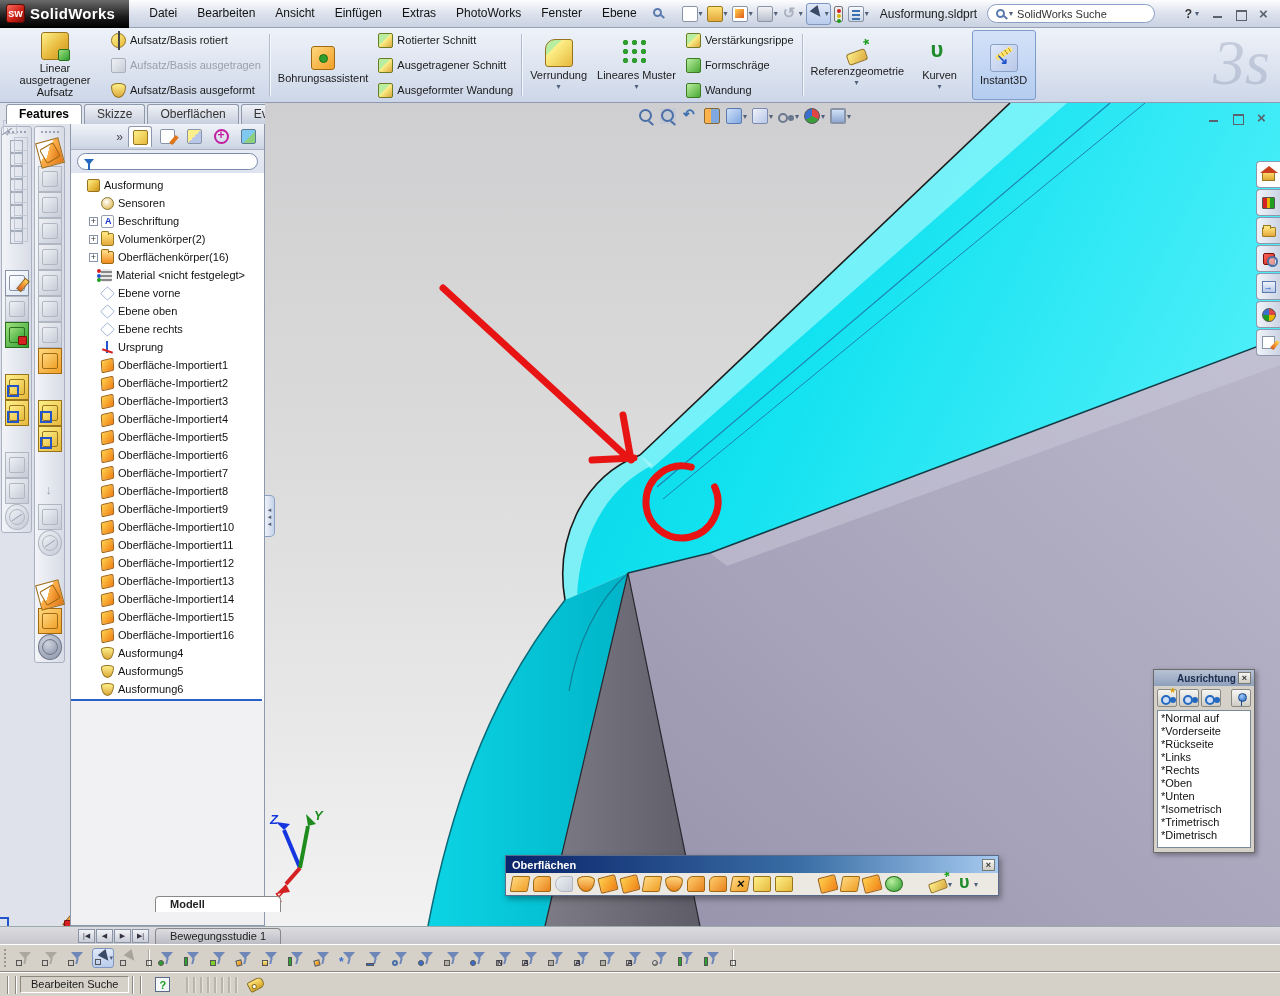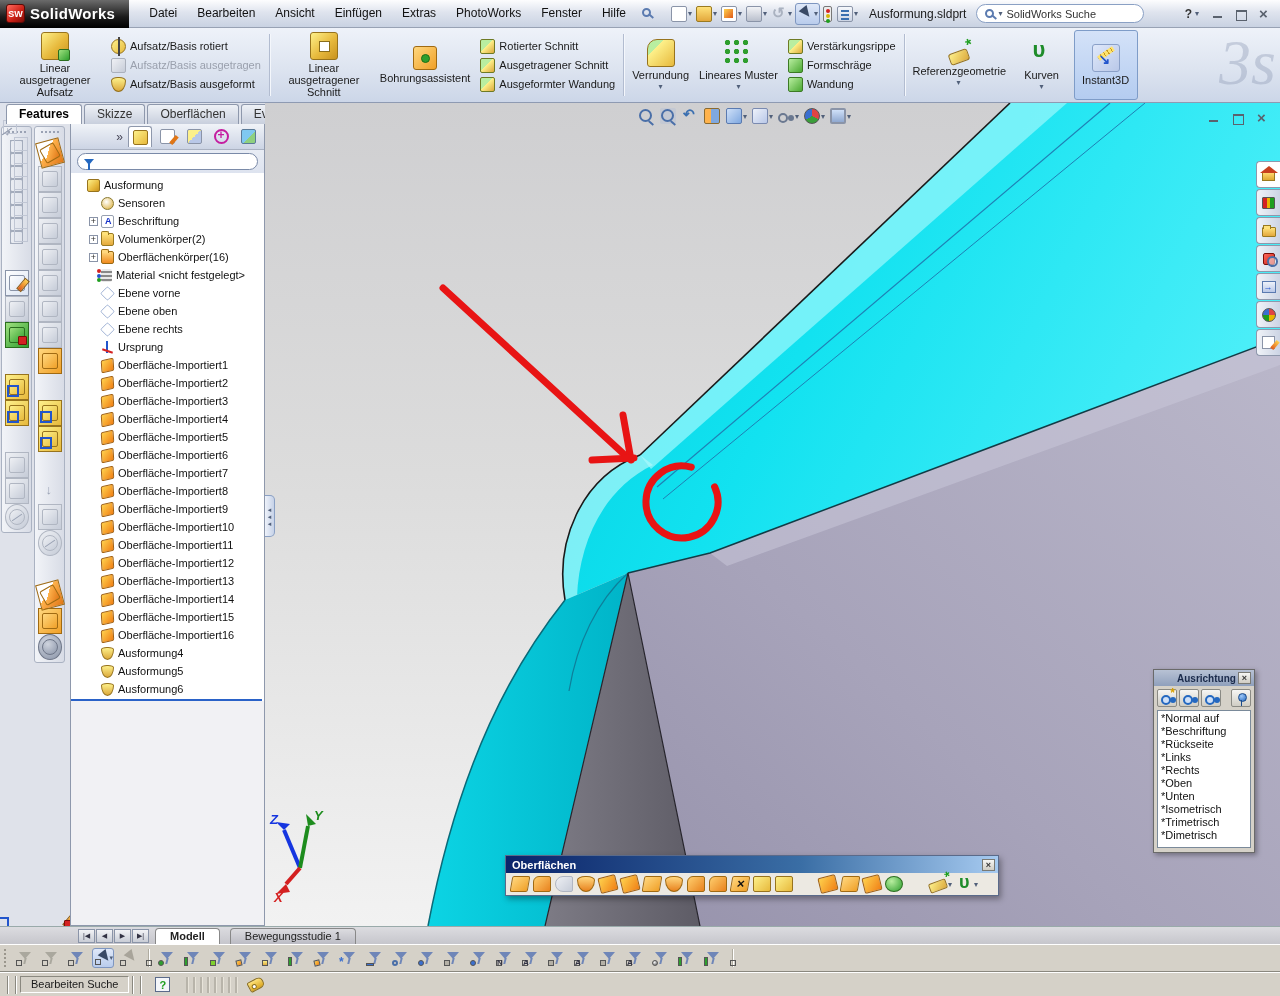--- a/index.html
+++ b/index.html
@@ -66,33 +66,33 @@
   .rb-fillet{background:linear-gradient(135deg,#b9eea0 0 30%,#fdf08a 30%,#e7b93c);border:1px solid #97731d;border-radius:10px 3px 3px 3px;}
   .rb-pattern{background:radial-gradient(circle,#2e9e2e 2.4px,transparent 3px) -1px -1px/9px 9px;}
   .rb-refgeo{background:linear-gradient(135deg,#fdf08a,#dca93c);border:1px solid #97731d;transform:rotate(-20deg);width:20px;height:12px;margin-top:8px;}
   .rb-refgeo::after{content:"*";position:absolute;right:-8px;top:-12px;color:#1e9e1e;font-size:16px;font-weight:bold;}
   .rb-curves{border:none;}
   .rb-curves::after{content:"υ";position:absolute;left:5px;top:-2px;color:#1e8c2a;font-size:22px;font-weight:bold;}
   .rb-instant3d{background:linear-gradient(135deg,#dfe8fa,#b9c8e8);border:1px solid #8aa0c8;}
   .rb-instant3d::before{content:"";position:absolute;left:4px;top:6px;width:18px;height:5px;background:repeating-linear-gradient(90deg,#ffe36e 0 3px,#c89a20 3px 4px);transform:rotate(-35deg);}
   .rb-instant3d::after{content:"↘";position:absolute;left:6px;top:6px;color:#2255cc;font-weight:bold;font-size:14px;}
   .bigbtn.pressed{background:linear-gradient(#d4e2f8,#b4ccf0);border:1px solid #7e9cc8;}
-  .smallcol{display:flex;flex-direction:column;justify-content:center;gap:2px;padding:0 2px;}
+  .smallcol{display:flex;flex-direction:column;justify-content:center;gap:8px;padding:0 2px;}
   .smallbtn{display:flex;align-items:center;gap:4px;padding:1px 3px;}
   .smallbtn .slabel{font-size:11px;white-space:nowrap;}
   .smallbtn.disabled .slabel{color:#9aa0ad;}
   .ic15{display:inline-block;width:15px;height:15px;border-radius:2px;position:relative;flex:none;}
   .rs-yellow{background:linear-gradient(135deg,#fdf08a,#e7b93c);border:1px solid #97731d;}
   .rs-gray{background:linear-gradient(135deg,#f0f1f5,#c6ccd8);border:1px solid #aab0bc;}
   .rs-green{background:linear-gradient(135deg,#b9eea0,#4aa832);border:1px solid #3c7a24;}
   .rs-greenyellow{background:linear-gradient(135deg,#b9eea0 0 45%,#fdf08a 45%,#dca93c);border:1px solid #6e7a24;}
   .rs-bell{background:linear-gradient(#fdf08a,#dca93c);border:1px solid #97731d;border-radius:45% 45% 50% 50%/25% 25% 75% 75%;}
   .rs-axis{background:linear-gradient(135deg,#fdf08a,#e7b93c);border:1px solid #97731d;border-radius:50%;}
   .rs-axis::after{content:"";position:absolute;left:6px;top:-3px;width:2px;height:19px;background:#444;}
-  .wm{position:absolute;right:4px;top:0px;font-family:"Liberation Serif",serif;font-style:italic;font-size:64px;color:#8d99b4;opacity:.38;line-height:70px;pointer-events:none;}
+  .wm{position:absolute;right:10px;top:0px;font-family:"Liberation Serif",serif;font-style:italic;font-size:64px;color:#8d99b4;opacity:.38;line-height:70px;pointer-events:none;}
 
   
   .tabstrip{position:absolute;left:0;top:103px;width:460px;height:21px;display:flex;align-items:flex-end;padding-left:6px;gap:2px;}
   .ctab{padding:2px 12px 3px;font-size:12px;color:#333;background:linear-gradient(#eef1f6,#c8cfdd);
     border:1px solid #8e98ac;border-bottom:none;border-radius:3px 3px 0 0;white-space:nowrap;}
   .ctab.active{background:#fff;color:#000;font-weight:bold;position:relative;z-index:2;}
 
   
   .sidebar{position:absolute;left:0;top:124px;width:70px;height:802px;background:#dfe2ea;display:flex;gap:2px;padding:2px 1px;}
   .scol{width:31px;background:linear-gradient(90deg,#f2f4f8,#d8dce6);border:1px solid #aab2c2;border-radius:3px;
@@ -301,21 +301,21 @@
     </div>
     <div class="menubar">
 
     <span class="menu">Datei</span>
         <span class="menu">Bearbeiten</span>
         <span class="menu">Ansicht</span>
         <span class="menu">Einfügen</span>
         <span class="menu">Extras</span>
         <span class="menu">PhotoWorks</span>
         <span class="menu">Fenster</span>
-        <span class="menu">Hilfe</span>
+        <span class="menu">Ebene</span>
       </div>
     <span class="mbsearch"><span class="mag"></span></span>
     <div class="quickbar">
 
     <span class="qi qi-new">
           <span class="qic"></span>
           <span class="dd">▾</span>
         </span>
         <span class="qi qi-open">
           <span class="qic"></span>
@@ -375,24 +375,20 @@
         <div class="smallbtn disabled">
           <span class="ic15 rs-gray"></span>
           <span class="slabel">Aufsatz/Basis ausgetragen</span>
         </div>
         <div class="smallbtn">
           <span class="ic15 rs-bell"></span>
           <span class="slabel">Aufsatz/Basis ausgeformt</span>
         </div>
       </div>
     <div class="rsep"></div>
-    <div class="bigbtn">
-      <span class="bic rb-cut"></span>
-      <span class="blabel">Linear ausgetragener Schnitt</span>
-    </div>
     <div class="bigbtn">
       <span class="bic rb-hole"></span>
       <span class="blabel">Bohrungsassistent</span>
     </div>
     <div class="smallcol">
 
     <div class="smallbtn">
           <span class="ic15 rs-greenyellow"></span>
           <span class="slabel">Rotierter Schnitt</span>
         </div>
@@ -943,21 +939,21 @@
       <div class="o-btns">
 
       <span class="obtn"><span class=" ob ob-new"></span></span>
           <span class="obtn"><span class=" ob"></span></span>
           <span class="obtn"><span class=" ob"></span></span>
           <span class="obtn last"><span class=" ob-pin"></span></span>
         </div>
       <div class="o-list">
 
       <div class="o-item">*Normal auf</div>
-          <div class="o-item">*Beschriftung</div>
+          <div class="o-item">*Vorderseite</div>
           <div class="o-item">*Rückseite</div>
           <div class="o-item">*Links</div>
           <div class="o-item">*Rechts</div>
           <div class="o-item">*Oben</div>
           <div class="o-item">*Unten</div>
           <div class="o-item">*Isometrisch</div>
           <div class="o-item">*Trimetrisch</div>
           <div class="o-item">*Dimetrisch</div>
         </div>
     </div>
@@ -1057,21 +1053,21 @@
     </div>
   </div>
 
   <div class="modelstrip">
     <div class="navbtns">
       <span class="nbtn">|◀</span>
       <span class="nbtn">◀</span>
       <span class="nbtn">▶</span>
       <span class="nbtn">▶|</span>
     </div>
-    <span style="display:flex;gap:10px;">
+    <span style="display:flex;gap:16px;flex-direction:column;">
 
     <span class="mtab active">Modell</span>
         <span class="mtab">Bewegungsstudie 1</span>
       </span>
   </div>
 
   <div class="filterbar">
     <span class="fgrip"></span>
     <span style="display:flex;align-items:center;gap:4px;">
 

